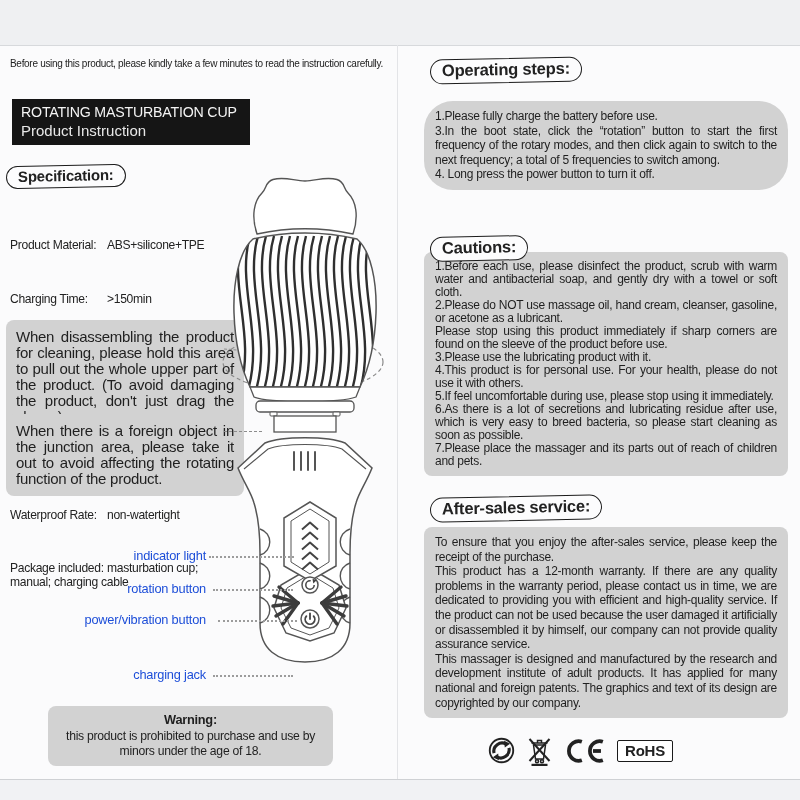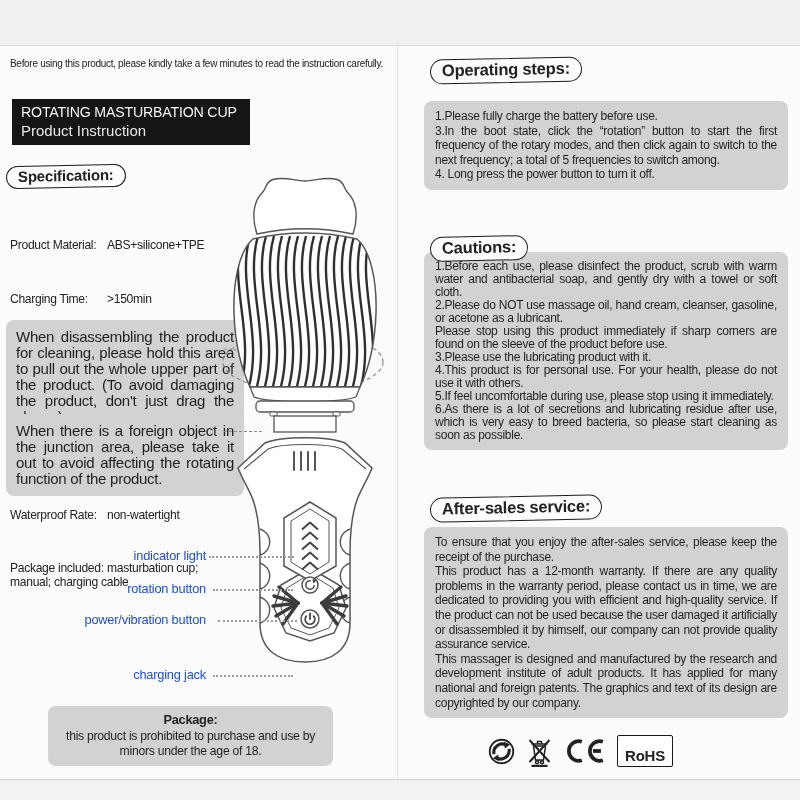--- a/index.html
+++ b/index.html
@@ -35,25 +35,25 @@
   .callout2{top:414px;}
   .dashed{position:absolute;height:0;border-top:1.6px dashed #8c8c8c;}
   .dotted{position:absolute;height:0;border-top:2px dotted #9c9c9c;}
   .dev-label{position:absolute;left:18px;width:188px;text-align:right;font-size:12.8px;letter-spacing:-0.2px;color:#1d4ed8;}
   .warn{left:48px;top:706px;width:285px;text-align:center;font-size:12.2px;line-height:1.28;padding:6px 10px;}
   .warn .wh{font-weight:bold;font-size:12.8px;}
   .op-pill{left:430px;top:58px;}
   .ca-pill{left:430px;top:236px;}
   .as-pill{left:430px;top:496px;}
   .rbox{left:424px;width:364px;}
-  .op-box{top:101px;}
+  .op-box{top:101px;border-radius:29px;}
   .ca-box{top:252px;line-height:13px;}
   .as-box{top:527px;}
   .cert-row{left:488px;top:735px;display:flex;align-items:center;gap:11px;}
-  .rohs{border:1.8px solid #1a1a1a;border-radius:2px;font-weight:bold;font-size:15px;padding:11px 7px 2px;letter-spacing:-0.2px;background:#fff;}
+  .rohs{border:1.8px solid #1a1a1a;border-radius:2px;font-weight:bold;font-size:15px;padding:1px 7px 2px;letter-spacing:-0.2px;background:#fff;}
   svg{display:block;}
 </style>
 </head>
 <body>
 
 <div class="page">
   <div class="strip-top"></div>
   <div class="strip-bottom"></div>
   <div class="seam"></div>
 
@@ -198,40 +198,41 @@
   <div class="dev-label" style="top:548px;">indicator light</div>
   <div class="dotted" style="left:209px;top:556px;width:85px;"></div>
   <div class="dev-label" style="top:581px;">rotation button</div>
   <div class="dotted" style="left:213px;top:589px;width:80px;"></div>
   <div class="dev-label" style="top:612px;">power/vibration button</div>
   <div class="dotted" style="left:218px;top:620px;width:79px;"></div>
   <div class="dev-label" style="top:667px;">charging jack</div>
   <div class="dotted" style="left:213px;top:675px;width:80px;"></div>
 
   <div class="abs gbox warn">
-    <span class="wh">Package:</span><br>
+    <span class="wh">Warning:</span><br>
     <span>this product is prohibited to purchase and use by minors under the age of 18.</span>
   </div>
 
   <div class="abs pill op-pill">Operating steps:</div>
   <div class="abs gbox rbox op-box">
     <div>1.Please fully charge the battery before use.</div>
     <div>3.In the boot state, click the “rotation” button to start the first frequency of the rotary modes, and then click again to switch to the next frequency; a total of 5 frequencies to switch among.</div>
     <div>4. Long press the power button to turn it off.</div>
   </div>
 
   <div class="abs pill ca-pill">Cautions:</div>
   <div class="abs gbox rbox ca-box">
     <div>1.Before each use, please disinfect the product, scrub with warm water and antibacterial soap, and gently dry with a towel or soft cloth.</div>
     <div>2.Please do NOT use massage oil, hand cream, cleanser, gasoline, or acetone as a lubricant.</div>
     <div>Please stop using this product immediately if sharp corners are found on the sleeve of the product before use.</div>
     <div>3.Please use the lubricating product with it.</div>
     <div>4.This product is for personal use. For your health, please do not use it with others.</div>
     <div>5.If feel uncomfortable during use, please stop using it immediately.</div>
     <div>6.As there is a lot of secretions and lubricating residue after use, which is very easy to breed bacteria, so please start cleaning as soon as possible.</div>
+    <div>7.Please place the massager and its parts out of reach of children and pets.</div>
   </div>
 
   <div class="abs pill as-pill">After-sales service:</div>
   <div class="abs gbox rbox as-box">
     <div>To ensure that you enjoy the after-sales service, please keep the receipt of the purchase.</div>
     <div>This product has a 12-month warranty. If there are any quality problems in the warranty period, please contact us in time, we are dedicated to providing you with efficient and high-quality service. If the product can not be used because the user damaged it artificially or disassembled it by himself, our company can not provide quality assurance service.</div>
     <div>This massager is designed and manufactured by the research and development institute of adult products. It has applied for many national and foreign patents. The graphics and text of its design are copyrighted by our company.</div>
   </div>
 
   <div class="abs cert-row">

